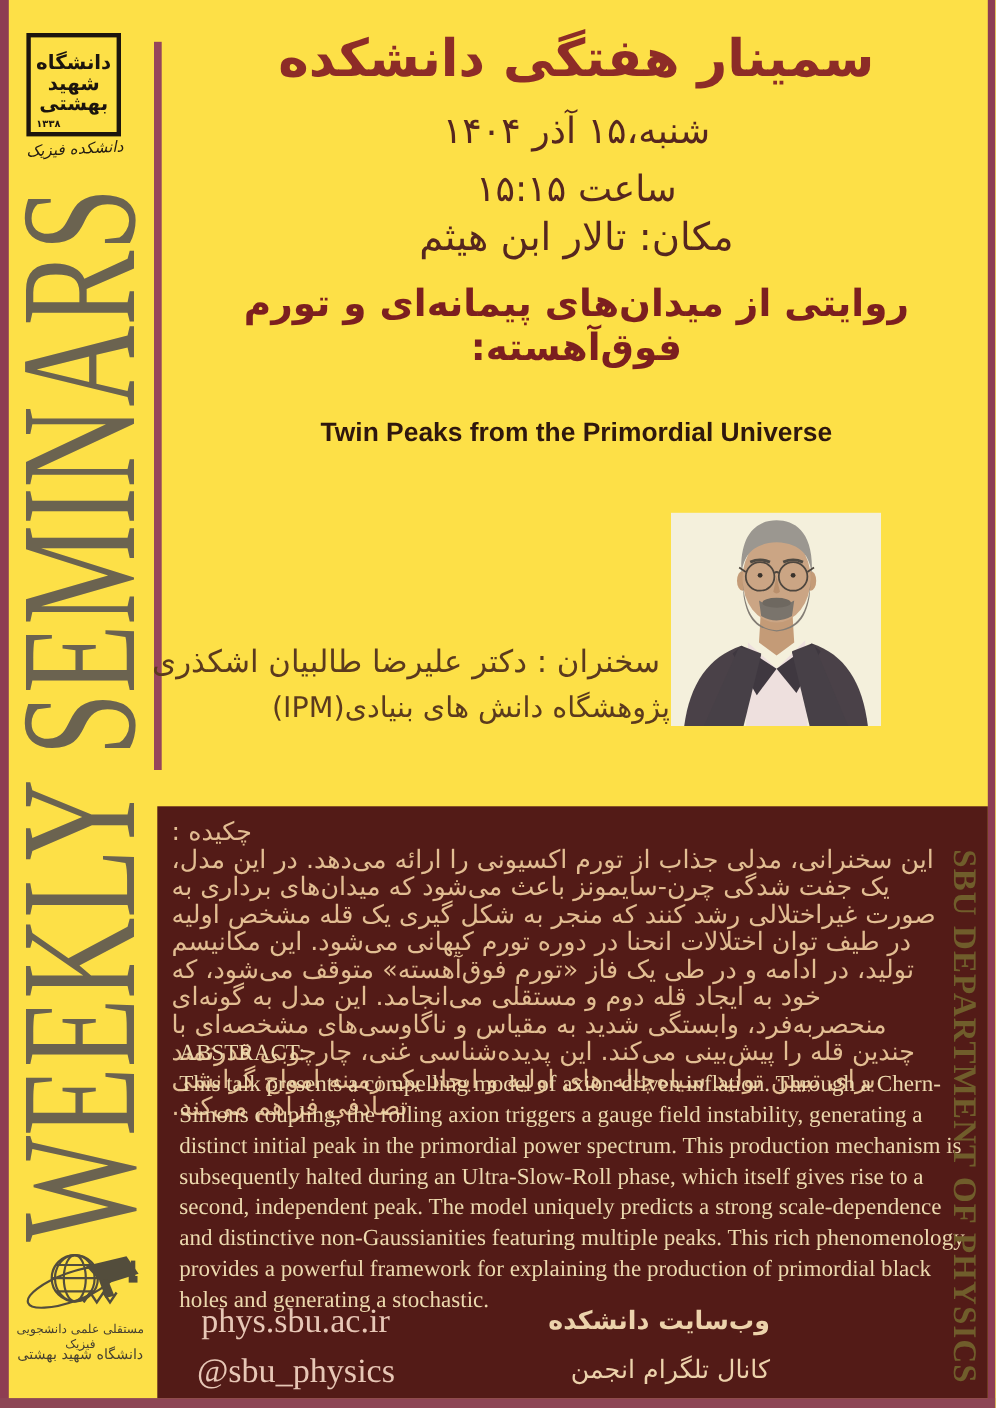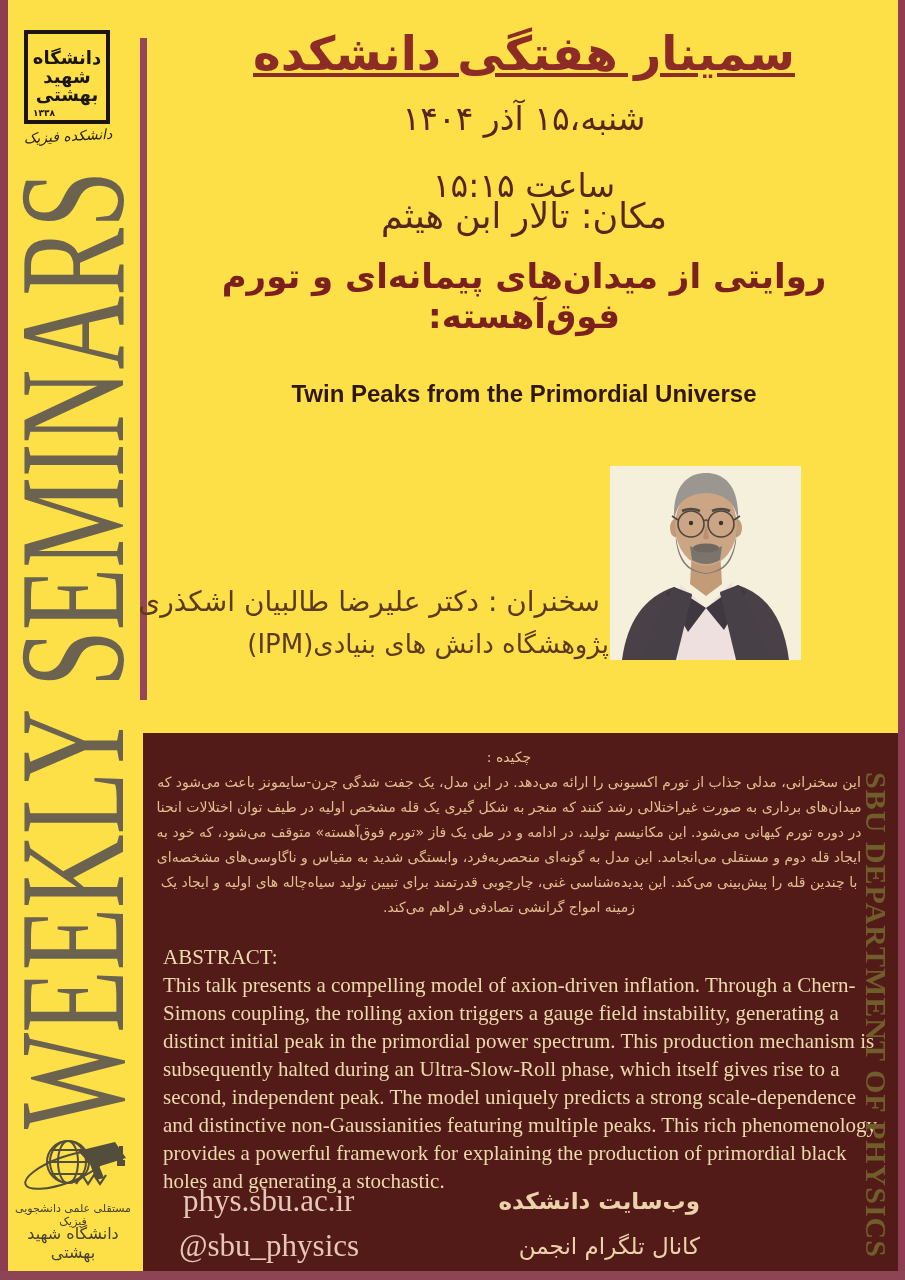--- a/index.html
+++ b/index.html
@@ -28,44 +28,44 @@
             display:flex; align-items:center; justify-content:center;
             transform:rotate(-90deg) scaleX(0.68);
             font-family:"Liberation Serif", serif; font-size:150px; color:#6b6350;
             white-space:nowrap; }
 
   
   .assoc-svg  { position:absolute; left:20px; top:1134px; }
   .assoc-cap1 { position:absolute; left:4px; top:1202px; width:138px; text-align:center;
                 font-size:11px; color:#453f30; direction:rtl; }
   .assoc-cap2 { position:absolute; left:4px; top:1224px; width:138px; text-align:center;
-                font-size:16px; color:#453f30; direction:rtl; }
+                font-size:13px; color:#453f30; direction:rtl; }
 
   
   .ctr { position:absolute; left:150px; width:748px; text-align:center; direction:rtl; }
-  .h-title { top:26px;  font-size:47px; font-weight:bold; color:#8d2c27;text-decoration:underline; }
+  .h-title { top:26px;  font-size:47px; font-weight:bold; color:#8d2c27; }
   .h-date  { top:99px;  font-size:33px; color:#56261f; }
-  .h-time  { top:166px; font-size:33px; color:#56261f; }
+  .h-time  { top:152px; font-size:33px; color:#56261f; }
   .h-loc   { top:196px; font-size:35px; color:#56261f; }
   .t-fa1   { top:256px; font-size:34px; font-weight:bold; color:#7c1f1f; }
   .t-fa2   { top:300px; font-size:34px; font-weight:bold; color:#7c1f1f; }
   .t-en1   { top:349px; font-size:24px; font-weight:bold; color:#2f170e;
              font-family:"Liberation Sans", sans-serif; direction:ltr; }
   .t-en2   { top:380px; font-size:24px; font-weight:bold; color:#2f170e;
              font-family:"Liberation Sans", sans-serif; direction:ltr; }
 
   
   .photo    { position:absolute; left:610px; top:466px; width:191px; height:194px; }
   .spk-name { position:absolute; right:305px; top:585px; font-size:28px; color:#5b3a1e; direction:rtl; }
   .spk-aff  { position:absolute; right:296px; top:629px; font-size:26px; color:#5b3a1e; direction:rtl; }
 
   
   .abs-box { position:absolute; left:143px; top:733px; width:755px; height:538px; background:#531b17; }
-  .abs-fa  { position:absolute; right:36px; top:12px; width:706px; direction:rtl; text-align:center;
-             font-size:14px; line-height:25px; color:#e2bd92; }
+  .abs-fa  { position:absolute; right:36px; top:12px; width:706px; direction:rtl; text-align:left;
+             font-size:23px; line-height:25px; color:#e2bd92; }
   .abs-en  { position:absolute; left:20px; top:210px; width:724px; text-align:left;
              font-family:"Liberation Serif", serif; font-size:21px; line-height:28px; color:#ecd9ae; }
   .f-site   { position:absolute; left:40px; top:450px; font-family:Liberation Serif, serif;
               font-size:31px; color:#e7c7b6; }
   .f-handle { position:absolute; left:36px; top:495px; font-family:"Liberation Serif", serif;
               font-size:31px; color:#e7c7b6; }
   .f-site-label    { position:absolute; right:198px; top:455px; font-size:23px; font-weight:bold;
                      color:#ecd2ab; direction:rtl; }
   .f-channel-label { position:absolute; right:198px; top:500px; font-size:23px; font-weight:normal;
                      color:#ecd2ab; direction:rtl; }

